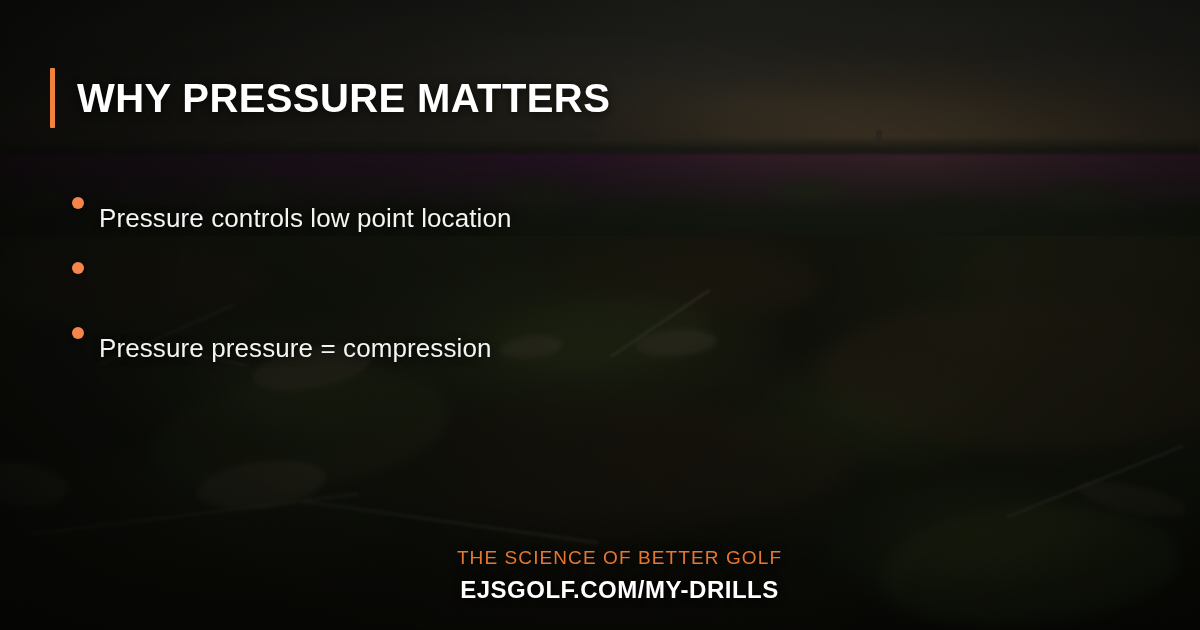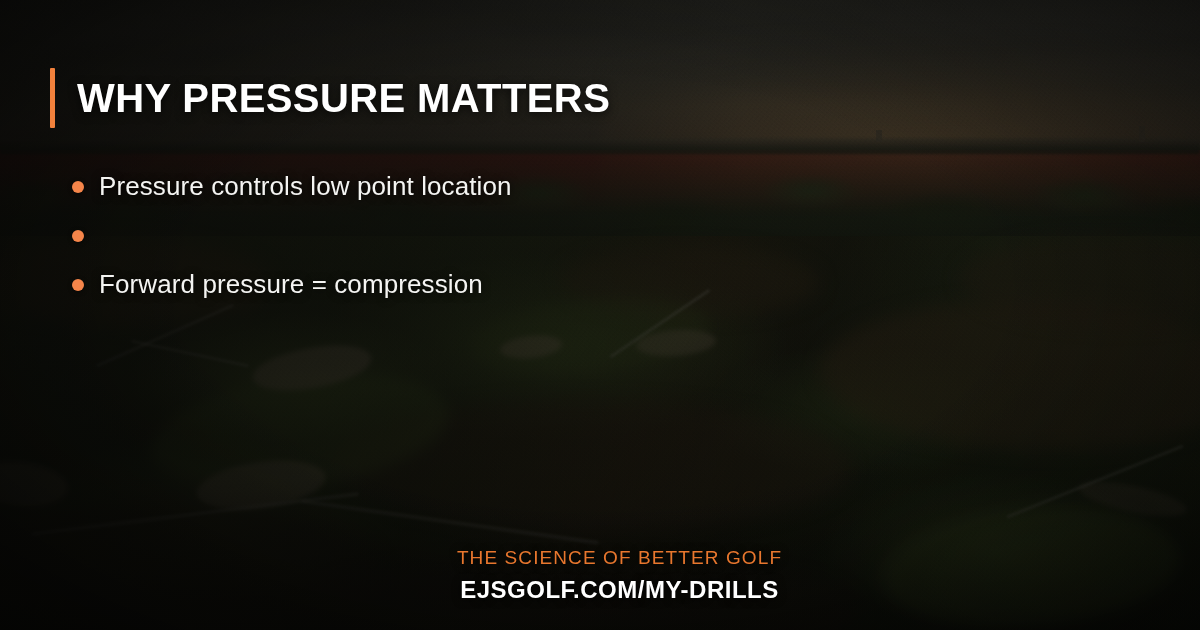--- a/index.html
+++ b/index.html
@@ -9,21 +9,21 @@
     width:1200px; height:630px;
     background:#0a0a08;
     font-family:"Liberation Sans", sans-serif;
     overflow:hidden;
   }
 
   #slide {
     position:relative;
     width:1200px; height:630px;
     overflow:hidden;
-    background:#7f1d1d;
+    background:#701a75;
     text-align:center;
   }
 
   
   .photo { position:absolute; inset:0; overflow:hidden; }
 
   
   .sky {
     position:absolute; left:0; right:0; top:0; height:150px;
     background:
@@ -185,20 +185,21 @@
   .dot {
     width:12px; height:12px; border-radius:50%;
     background:#f5854a; flex:none;
     box-shadow:0 1px 4px rgba(0,0,0,.5);
   }
   .bullet-text {
     font-size:26px; font-weight:400; color:#f4f4f2;
     letter-spacing:.1px; line-height:1.15;
     text-shadow:0 1px 8px rgba(0,0,0,.8);
     white-space:nowrap;
+    margin-top:32px;
   }
 
   .footer {
     position:absolute; left:0; right:0; bottom:26px;
     display:flex; flex-direction:column; align-items:center; gap:7px;margin-left:39px;
   }
   .tagline {
     font-size:19px; font-weight:400; color:#e8772e;
     letter-spacing:1.1px;
     text-shadow:0 1px 8px rgba(0,0,0,.85);
@@ -275,21 +276,21 @@
         <span class="dot"></span>
         <span class="bullet-text">Pressure controls low point location</span>
       </div>
 
       <div class="bullet">
         <span class="dot"></span>
       </div>
 
       <div class="bullet">
         <span class="dot"></span>
-        <span class="bullet-text">Forward pressure = compression</span>
+        <span class="bullet-text">Pressure pressure = compression</span>
       </div>
 
     </div>
 
     <div class="footer">
       <div class="tagline">THE SCIENCE OF BETTER GOLF</div>
       <div class="url">EJSGOLF.COM/MY-DRILLS</div>
     </div>
 
   </div>

